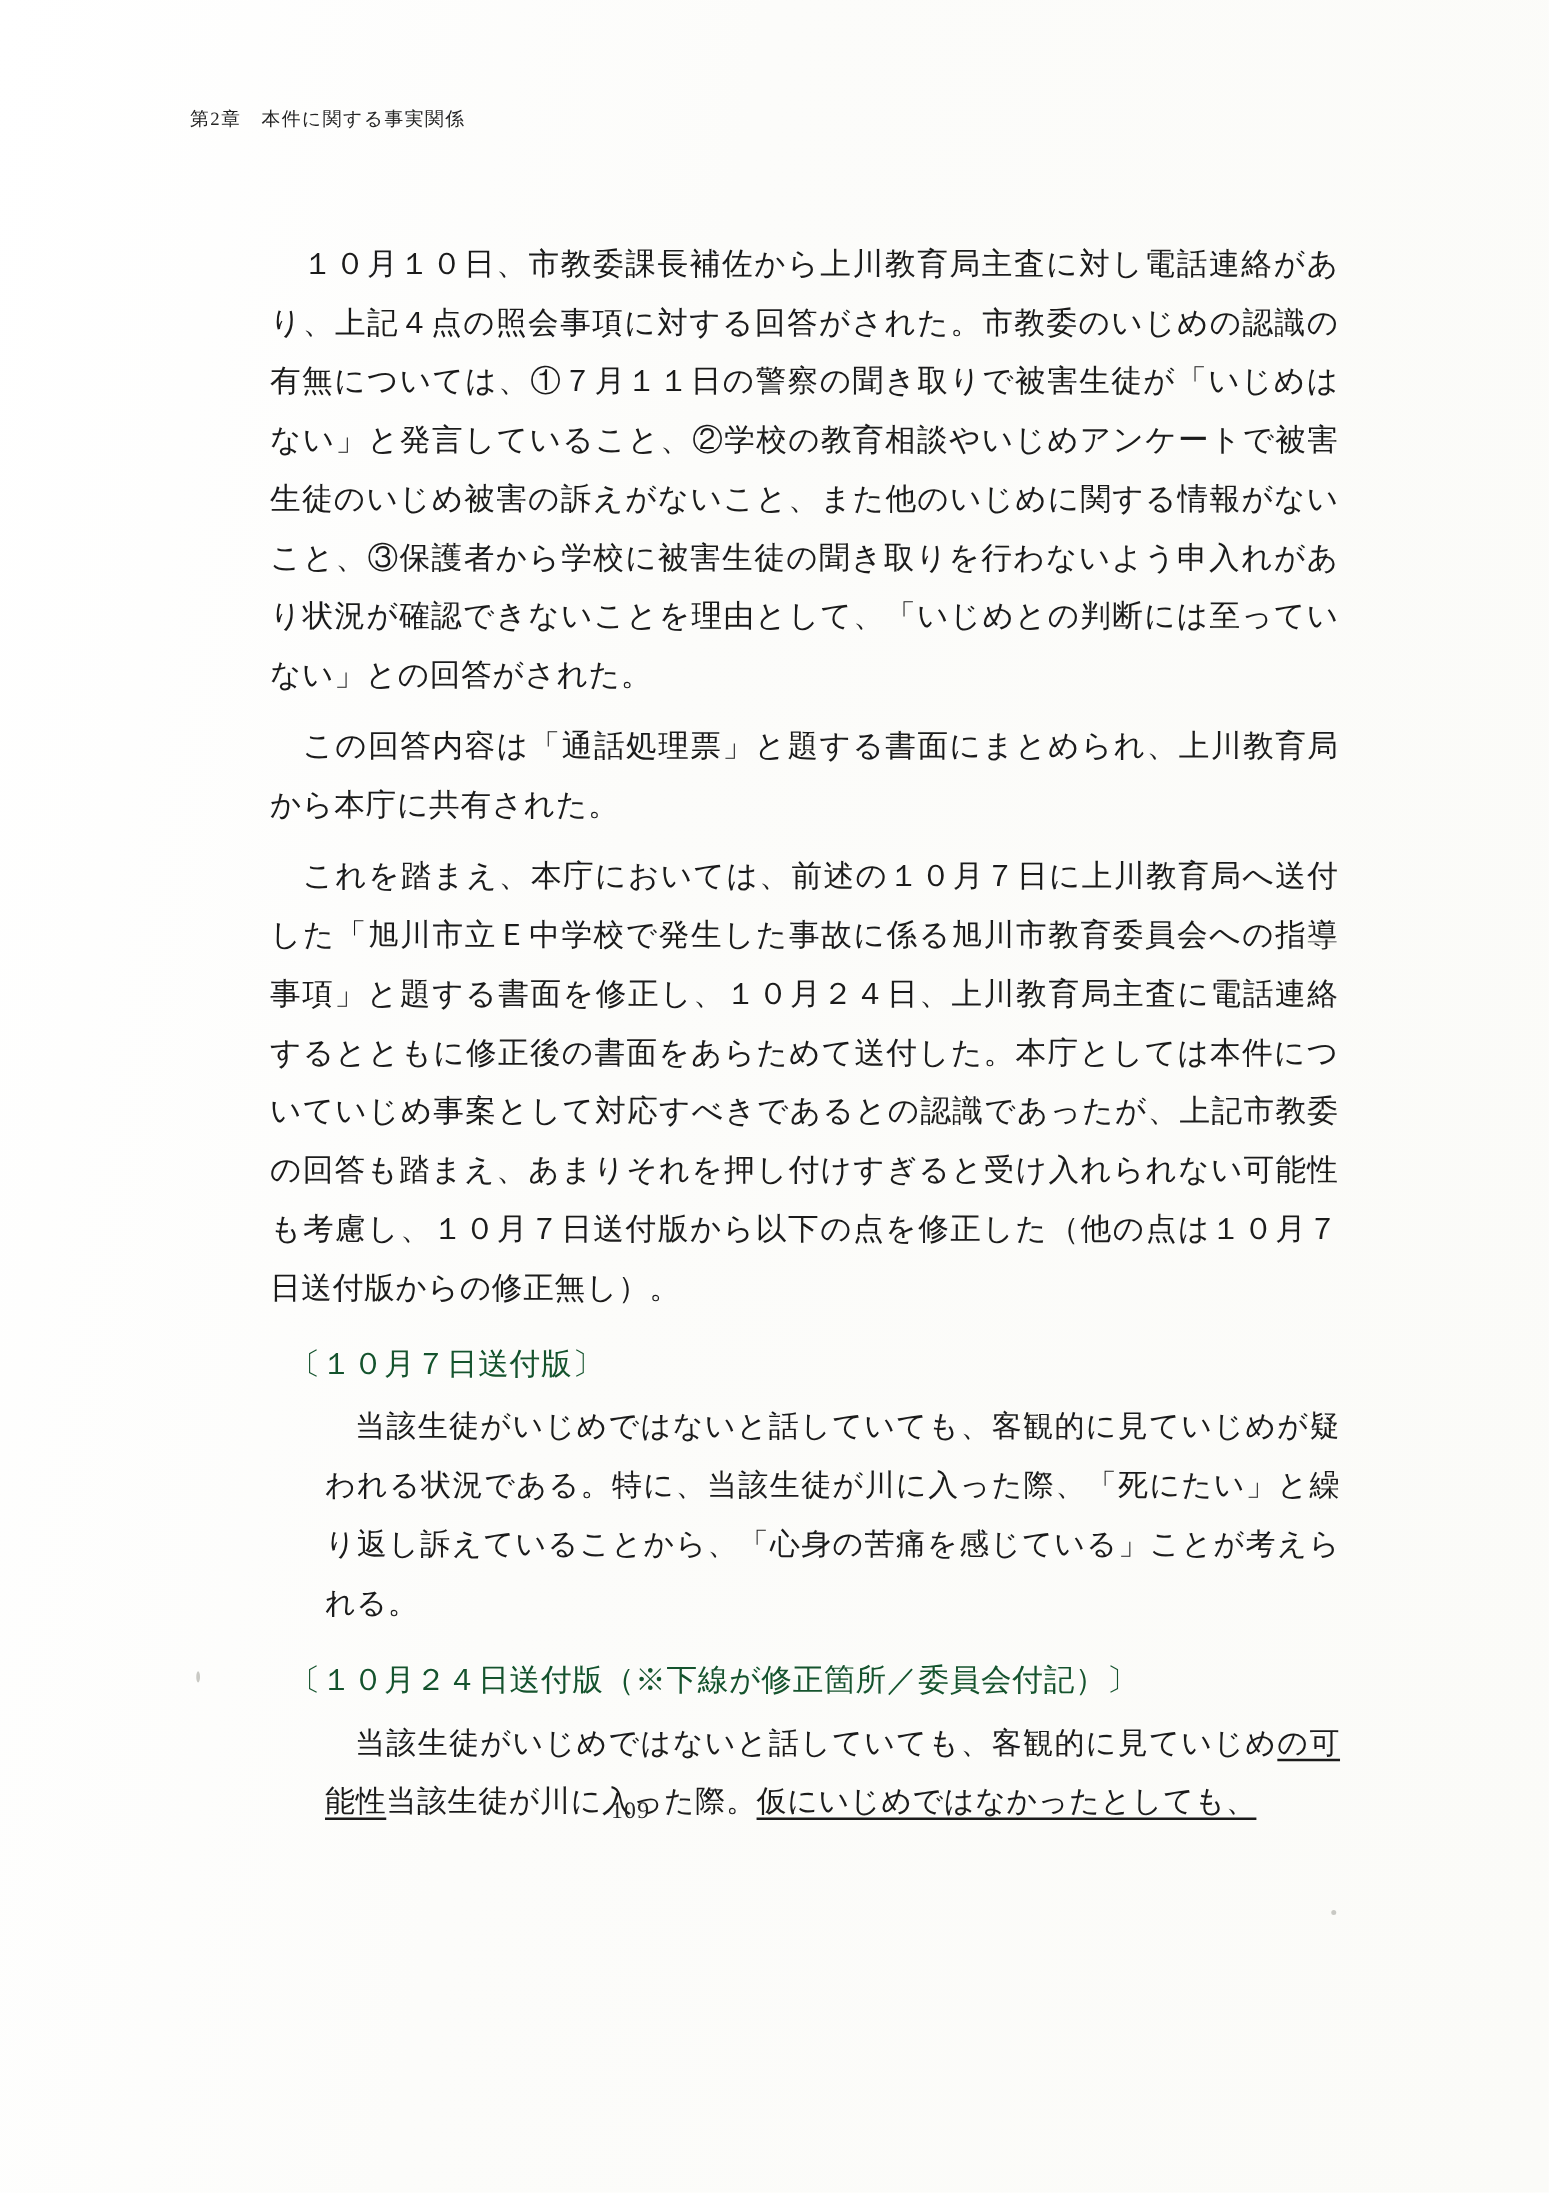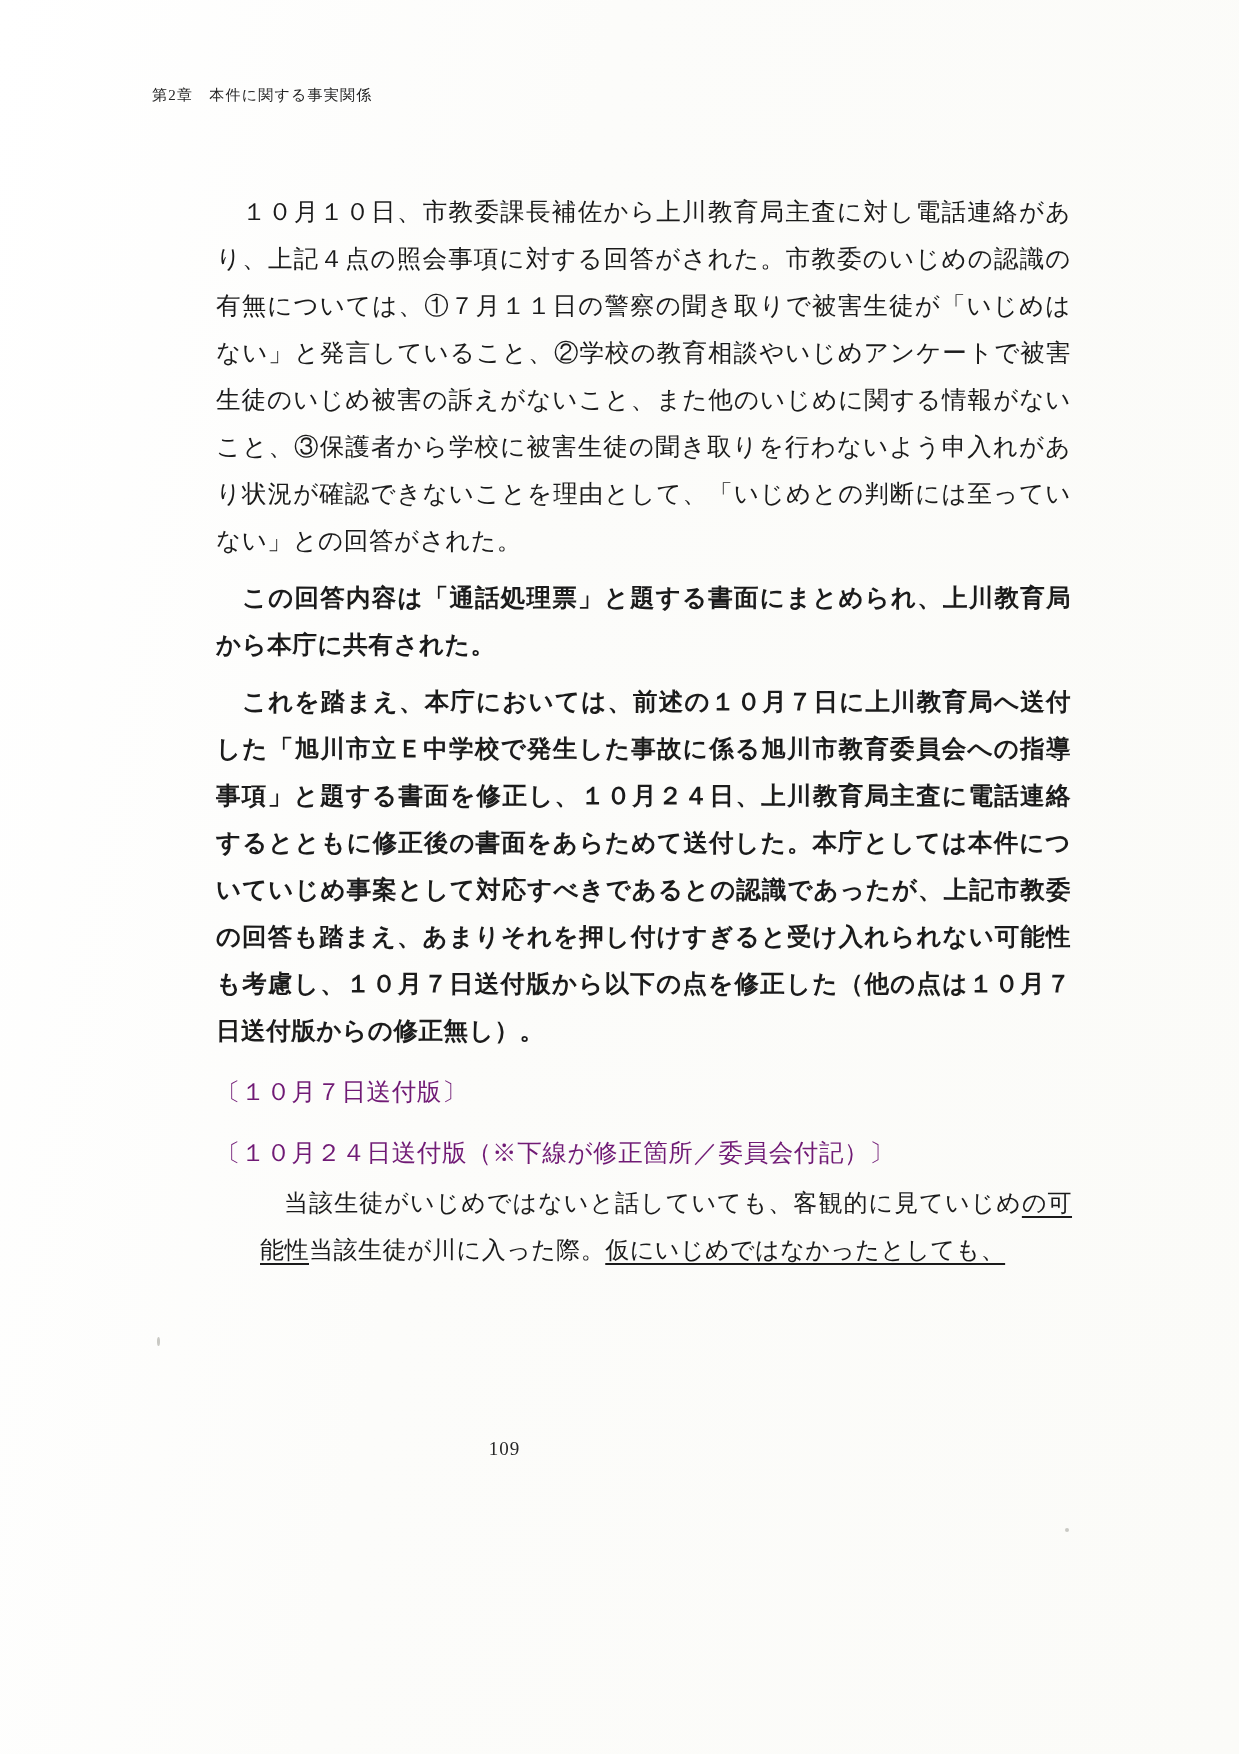--- a/index.html
+++ b/index.html
@@ -54,31 +54,30 @@
     font-size: 24.5px;
     line-height: 47px;
     color: #1b1b1b;
     text-align: justify;
     text-justify: inter-character;
     letter-spacing: 0.6px;
   }
 
   p.body-par + p.body-par {
     margin-top: 10px;
-    font-weight: bold;
   }
 
   .indent1 { text-indent: 26px; }
 
   .bracket-line {
-    margin: 14px 0 0 0;
+    margin: 14px 0 0 16px;
     font-size: 24.5px;
     line-height: 47px;
     letter-spacing: 0.6px;
-    color: #701a75;
+    color: #14532d;
   }
 
   .quote-block {
     margin: 4px 0 0 0;
     padding-left: 44px;
     width: 812px;
   }
   .quote-block p {
     margin: 0;
     font-size: 24px;
@@ -124,20 +123,23 @@
   <div class="content">
 
     <p class="body-par indent1">１０月１０日、市教委課長補佐から上川教育局主査に対し電話連絡があり、上記４点の照会事項に対する回答がされた。市教委のいじめの認識の有無については、①７月１１日の警察の聞き取りで被害生徒が「いじめはない」と発言していること、②学校の教育相談やいじめアンケートで被害生徒のいじめ被害の訴えがないこと、また他のいじめに関する情報がないこと、③保護者から学校に被害生徒の聞き取りを行わないよう申入れがあり状況が確認できないことを理由として、「いじめとの判断には至っていない」との回答がされた。</p>
 
     <p class="body-par indent1">この回答内容は「通話処理票」と題する書面にまとめられ、上川教育局から本庁に共有された。</p>
 
     <p class="body-par indent1">これを踏まえ、本庁においては、前述の１０月７日に上川教育局へ送付した「旭川市立Ｅ中学校で発生した事故に係る旭川市教育委員会への指導事項」と題する書面を修正し、１０月２４日、上川教育局主査に電話連絡するとともに修正後の書面をあらためて送付した。本庁としては本件についていじめ事案として対応すべきであるとの認識であったが、上記市教委の回答も踏まえ、あまりそれを押し付けすぎると受け入れられない可能性も考慮し、１０月７日送付版から以下の点を修正した（他の点は１０月７日送付版からの修正無し）。</p>
 
     <div class="bracket-line">〔１０月７日送付版〕</div>
 
+    <div class="quote-block">
+      <p class="first">当該生徒がいじめではないと話していても、客観的に見ていじめが疑われる状況である。特に、当該生徒が川に入った際、「死にたい」と繰り返し訴えていることから、「心身の苦痛を感じている」ことが考えられる。</p>
+    </div>
 
     <div class="bracket-line">〔１０月２４日送付版（※下線が修正箇所／委員会付記）〕</div>
 
     <div class="quote-block">
       <p class="first"><span>当該生徒がいじめではないと話していても、客観的に見ていじめ</span><span class="underline">の可能性</span><span>当該生徒が川に入った際。</span><span class="underline">仮にいじめではなかったとしても、</span></p>
     </div>
 
   </div>
 
   <div class="page-number">109</div>

